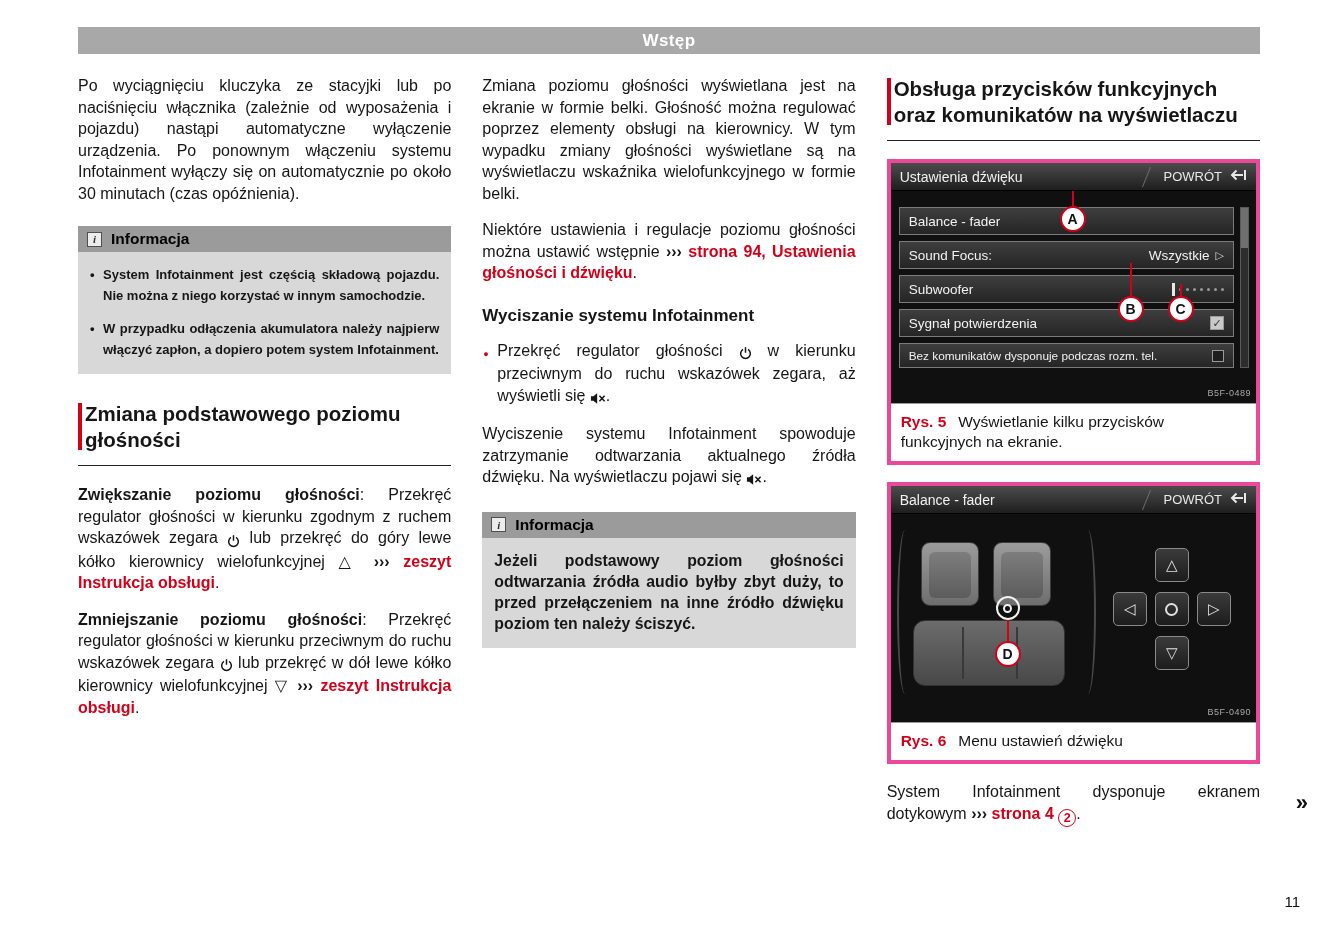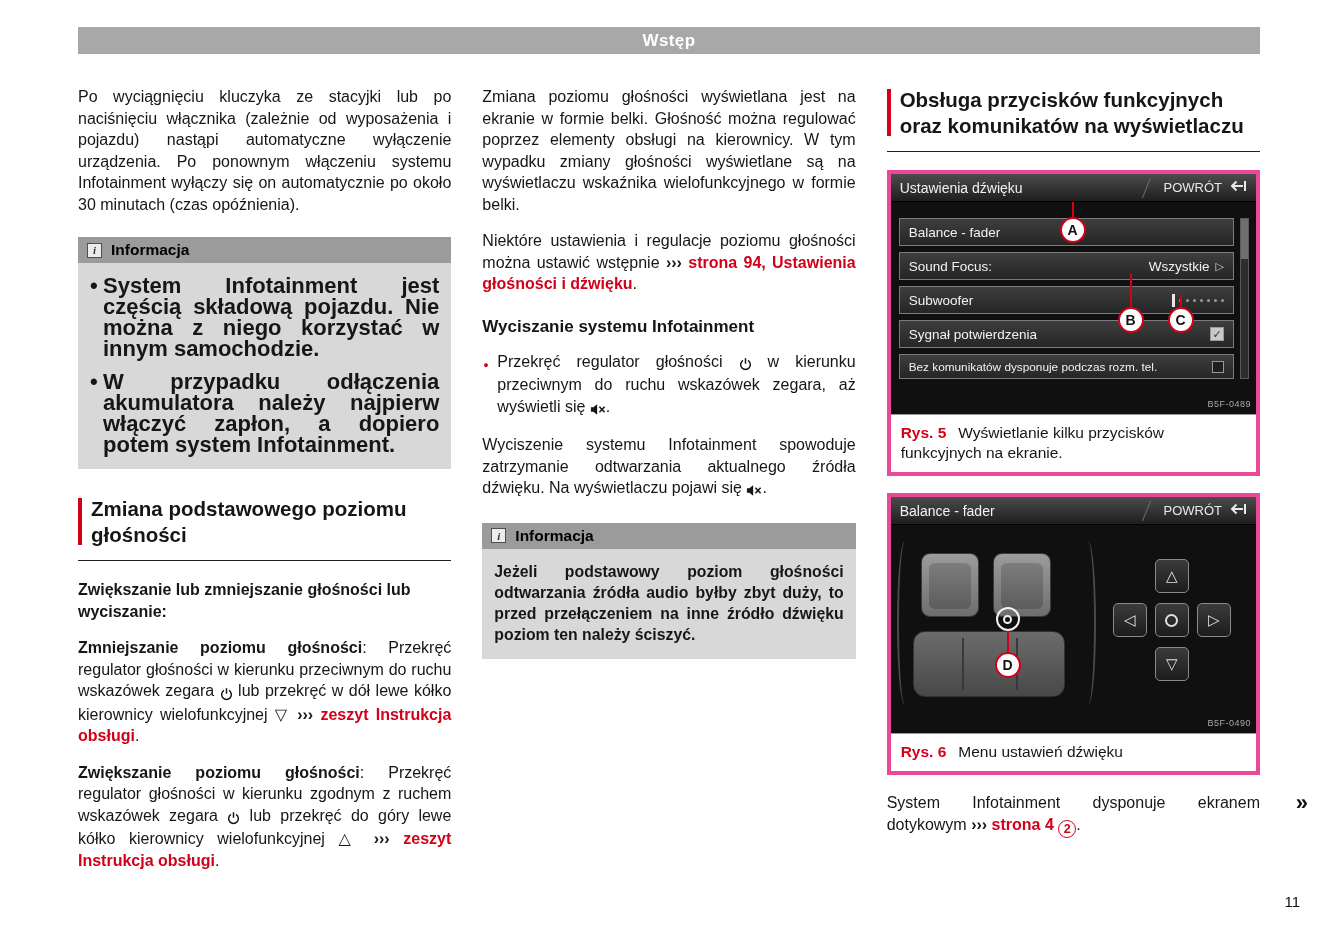--- a/index.html
+++ b/index.html
@@ -10,21 +10,21 @@
     position:relative; overflow:hidden;
   }
   .page { width:100%; height:100%; padding:27px 78px 0 78px; position:relative; }
 
   .top-header {
     height:27px; background:var(--header-gray,#a8a8a8); color:#fff;
     font-weight:bold; font-size:17px; letter-spacing:.4px;
     display:flex; align-items:center; justify-content:center;
   }
 
-  .columns { display:flex; gap:31px; margin-top:32px; }
+  .columns { display:flex; gap:31px; margin-top:21px; }
   .col { flex:1 1 0; min-width:0; }
 
   p.body-text { font-size:16px; line-height:21.5px; text-align:justify; margin-bottom:15px; }
   .bold-lead { font-weight:bold; font-size:16px; line-height:21.5px; margin-bottom:15px; }
   .run-heading { font-size:17px; font-weight:bold; margin:22px 0 14px; }
 
   .seg-n {}
   .seg-b { font-weight:bold; }
   .seg-rb { font-weight:bold; color:var(--red,#d20019); }
   .seg-circ {
@@ -42,31 +42,31 @@
     display:flex; align-items:center; padding:0 9px; gap:9px;
   }
   .ibx-icon {
     width:15px; height:15px; background:#ececec; border:1px solid #4f4f4f;
     color:#333; font-size:11px; font-weight:bold; font-family:"Liberation Serif",serif;
     display:flex; align-items:center; justify-content:center; font-style:italic;
   }
   .ibx-title { color:#000000; font-weight:bold; font-size:15.5px; }
   .infobox-body { background:var(--ibx-body,#d8d8d8); padding:12px 12px 14px; }
   .ibx-item {
-    font-weight:bold; font-size:22px; line-height:21px; text-align:justify;
+    font-weight:bold; font-size:13px; line-height:21px; text-align:justify;
     padding-left:13px; position:relative; margin-bottom:12px;
   }
   .ibx-item:last-child { margin-bottom:0; }
   .ibx-item::before { content:"\2022"; position:absolute; left:0; top:0; }
   .ibx-text { font-weight:bold; font-size:15.8px; line-height:21px; text-align:justify; }
 
   
   .section-heading {
     position:relative; font-size:20.5px; font-weight:bold; line-height:26px;
-    padding:1px 0 12px 13px; border-bottom:1px solid #222; margin:26px 0 18px;
+    padding:1px 0 12px 7px; border-bottom:1px solid #222; margin:26px 0 18px;
   }
   .section-heading.first { margin-top:0; }
   .section-heading::before {
     content:""; position:absolute; left:0; top:3px; bottom:15px; width:4px;
     background:var(--red,#d20019);
   }
 
   .red-bullet { position:relative; padding-left:15px; }
   .red-bullet::before {
     content:"\25CF"; color:var(--red,#d20019); font-size:9px;
@@ -172,29 +172,28 @@
           <span class="ibx-icon">i</span>
           <span class="ibx-title">Informacja</span>
         </div>
         <div class="infobox-body">
           <div class="ibx-item">System Infotainment jest częścią składową pojazdu. Nie można z niego korzystać w innym samochodzie.</div>
           <div class="ibx-item">W przypadku odłączenia akumulatora należy najpierw włączyć zapłon, a dopiero potem system Infotainment.</div>
         </div>
       </div>
 
       <h2 class="section-heading">Zmiana podstawowego poziomu głośności</h2>
-      <p class="bold-lead">Zwiększanie lub zmniejszanie głośności lub wyciszanie:</p>
+      <p class="body-text"><span class="seg-b">Zwiększanie poziomu głośności</span><span class="seg-n">: Przekręć regulator głośności w kierunku zgodnym z ruchem wskazówek zegara </span><span class="inline-icon"><svg width="13" height="14" viewBox="0 0 15 15">
+              <path d="M4.6 3.4 A5.6 5.6 0 1 0 10.4 3.4" fill="none" stroke="currentColor" stroke-width="1.7"></path>
+              <line x1="7.5" y1="0.8" x2="7.5" y2="7.2" stroke="currentColor" stroke-width="1.7"></line>
+            </svg></span><span class="seg-n"> lub przekręć do góry lewe kółko kierownicy wielofunkcyjnej △ </span><span class="seg-b">››› </span><span class="seg-rb">zeszyt Instrukcja obsługi</span><span class="seg-n">.</span></p>
       <p class="body-text"><span class="seg-b">Zmniejszanie poziomu głośności</span><span class="seg-n">: Przekręć regulator głośności w kierunku przeciwnym do ruchu wskazówek zegara </span><span class="inline-icon"><svg width="13" height="14" viewBox="0 0 15 15">
               <path d="M4.6 3.4 A5.6 5.6 0 1 0 10.4 3.4" fill="none" stroke="currentColor" stroke-width="1.7"></path>
               <line x1="7.5" y1="0.8" x2="7.5" y2="7.2" stroke="currentColor" stroke-width="1.7"></line>
             </svg></span><span class="seg-n"> lub przekręć w dół lewe kółko kierownicy wielofunkcyjnej ▽ </span><span class="seg-b">››› </span><span class="seg-rb">zeszyt Instrukcja obsługi</span><span class="seg-n">.</span></p>
-      <p class="body-text"><span class="seg-b">Zwiększanie poziomu głośności</span><span class="seg-n">: Przekręć regulator głośności w kierunku zgodnym z ruchem wskazówek zegara </span><span class="inline-icon"><svg width="13" height="14" viewBox="0 0 15 15">
-              <path d="M4.6 3.4 A5.6 5.6 0 1 0 10.4 3.4" fill="none" stroke="currentColor" stroke-width="1.7"></path>
-              <line x1="7.5" y1="0.8" x2="7.5" y2="7.2" stroke="currentColor" stroke-width="1.7"></line>
-            </svg></span><span class="seg-n"> lub przekręć do góry lewe kółko kierownicy wielofunkcyjnej △ </span><span class="seg-b">››› </span><span class="seg-rb">zeszyt Instrukcja obsługi</span><span class="seg-n">.</span></p>
     </div>
 
     <div class="col">
       <p class="body-text"><span class="seg-n">Zmiana poziomu głośności wyświetlana jest na ekranie w formie belki. Głośność można regulować poprzez elementy obsługi na kierownicy. W tym wypadku zmiany głośności wyświetlane są na wyświetlaczu wskaźnika wielofunkcyjnego w formie belki.</span></p>
       <p class="body-text"><span class="seg-n">Niektóre ustawienia i regulacje poziomu głośności można ustawić wstępnie </span><span class="seg-b">››› </span><span class="seg-rb">strona 94, Ustawienia głośności i dźwięku</span><span class="seg-n">.</span></p>
 
       <h3 class="run-heading">Wyciszanie systemu Infotainment</h3>
       <p class="body-text red-bullet"><span class="seg-n">Przekręć regulator głośności </span><span class="inline-icon"><svg width="13" height="14" viewBox="0 0 15 15">
               <path d="M4.6 3.4 A5.6 5.6 0 1 0 10.4 3.4" fill="none" stroke="currentColor" stroke-width="1.7"></path>
               <line x1="7.5" y1="0.8" x2="7.5" y2="7.2" stroke="currentColor" stroke-width="1.7"></line>

